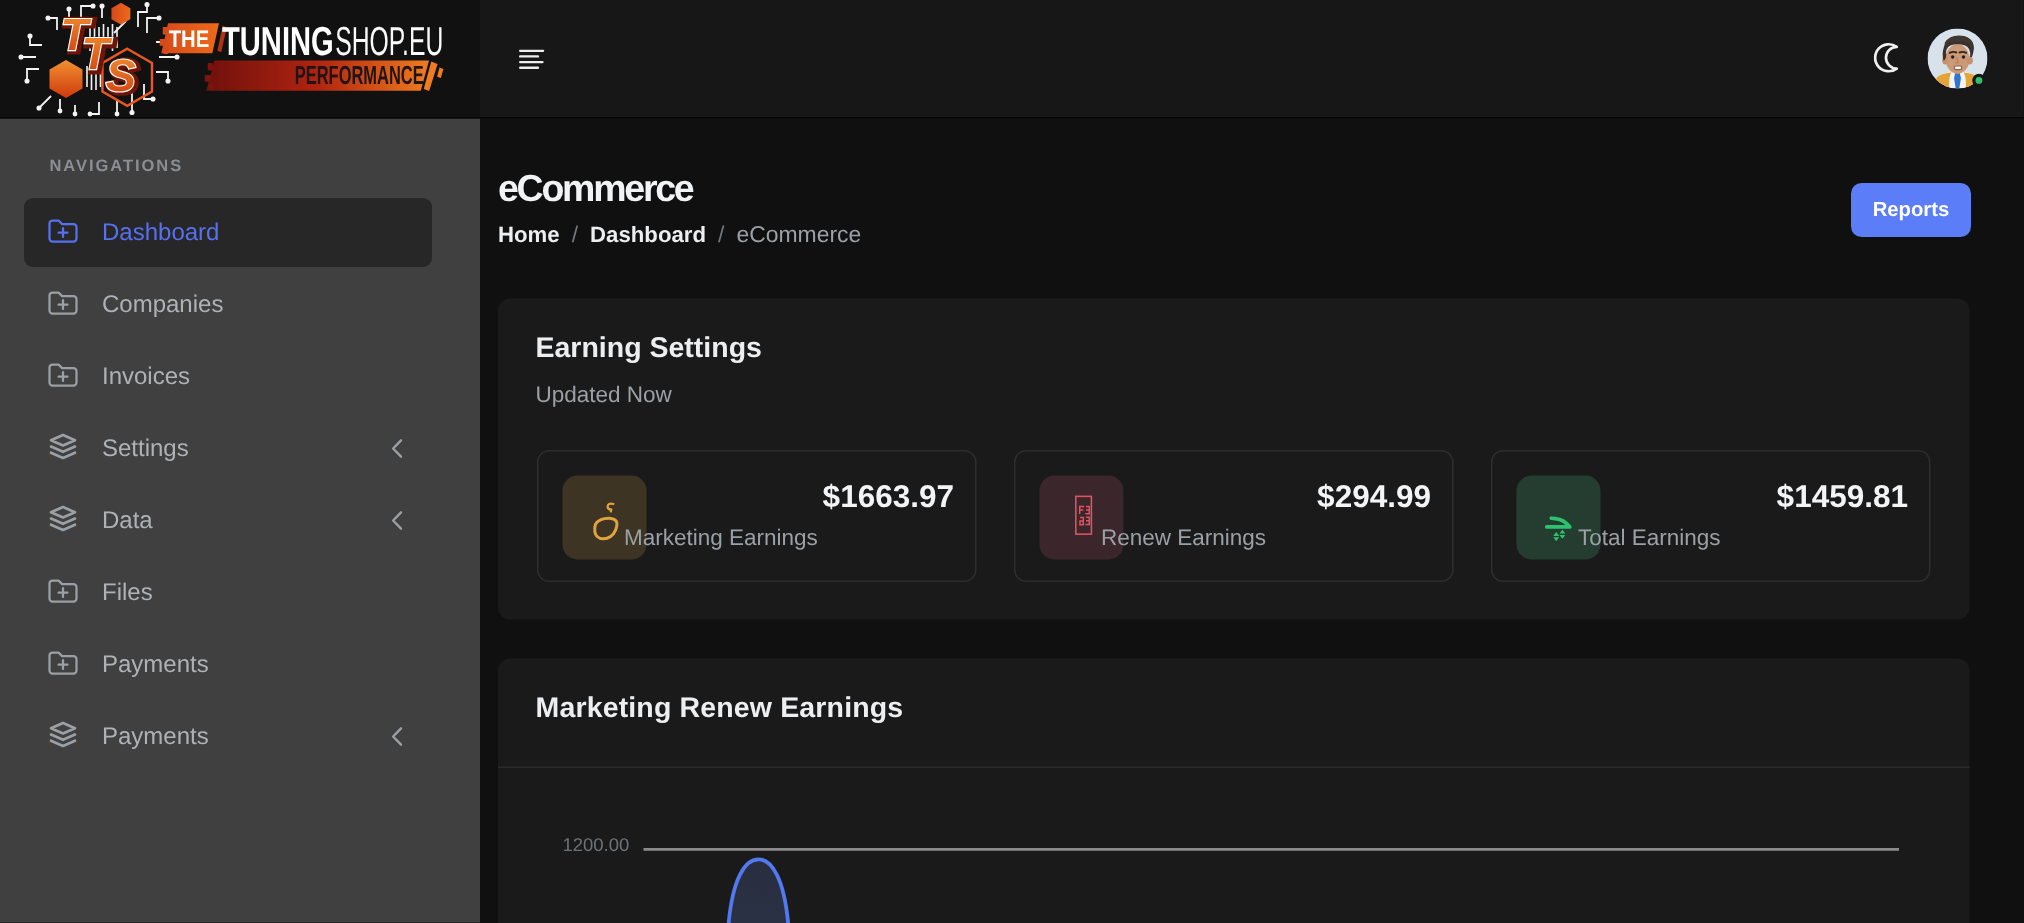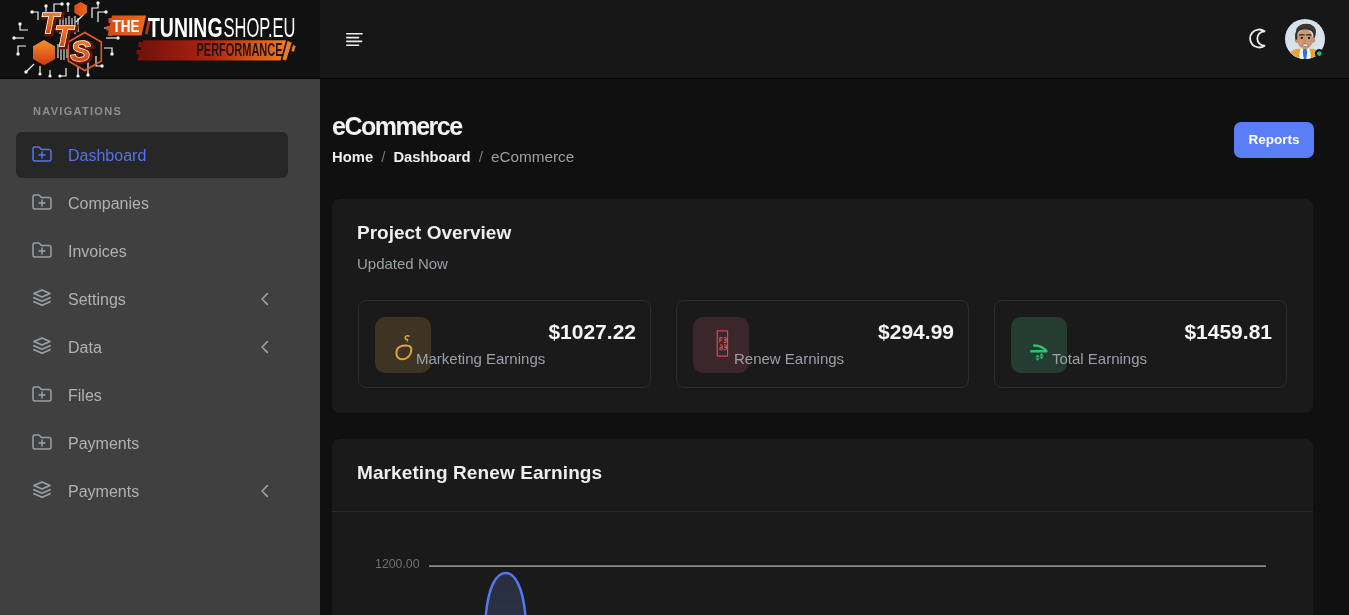--- a/index.html
+++ b/index.html
@@ -251,30 +251,30 @@
         <path d="M293 45 l2.6 1 -1.7 6 -2.5 -0.9 Z" fill="#f07c1e"></path>
         <text x="282.5" y="56.3" font-size="17.5" font-weight="bold" fill="#221412" text-anchor="end" textLength="86" lengthAdjust="spacingAndGlyphs" font-family="'Liberation Sans',sans-serif">PERFORMANCE</text>
       </g>
     </svg>
   </div>
   <div class="main">
     <h1>eCommerce</h1>
     <div class="crumbs">Home<span class="sep">/</span>Dashboard<span class="sep">/</span><span class="muted">eCommerce</span></div>
     <div class="btn blue">Reports</div>
     <div class="card card1">
-      <h2 class="c1h">Project Overview</h2>
+      <h2 class="c1h">Earning Settings</h2>
       <div class="c1s">Updated Now</div>
       <div class="sbox" style="left:26px;">
         <div class="iconsq" style="background:#3e3423;">
           <svg width="56" height="56" viewBox="0 0 56 56" fill="none" stroke="#dfa33e" stroke-linecap="round" stroke-linejoin="round">
             <path d="M33.9 19.0 c-2.3 -0.7 -3.9 0.2 -3.8 1.9 c0.1 1.25 1.15 1.8 2.4 1.7 l-0.25 1.35" stroke-width="1.5"></path>
             <path d="M21.9 32.8 C23.3 29.9 27.3 28.3 31.3 28.5 C34.1 28.7 36.2 29.7 36.3 31.9 C36.4 34.4 35.1 38.6 32.1 40.7 C29.1 42.8 25.1 42.7 23.1 40.7 C21.3 38.9 21.1 36 21.9 32.8 Z" stroke-width="2"></path>
           </svg>
         </div>
-        <div class="val">$1027.22</div>
+        <div class="val">$1663.97</div>
         <div class="lab">Marketing Earnings</div>
       </div>
       <div class="sbox" style="left:344px;">
         <div class="iconsq" style="background:#3b272b;">
           <svg width="56" height="56" viewBox="0 0 56 56" fill="none" stroke="#e15160">
             <rect x="24.2" y="13.9" width="10.4" height="25.2" stroke-width="1.05"></rect>
             <g stroke-width="1">
               <path d="M26.8 25.7 v-5 h3 M26.8 23 h2.4"></path>
               <path d="M31 20.7 h2.2 v2.3 h-2.2 M31.4 23 h1.8 v2.5 h-2.6"></path>
               <path d="M27 28 h2.2 v2.4 h-2.2 v2.4 h2.2 v-2.4"></path>

